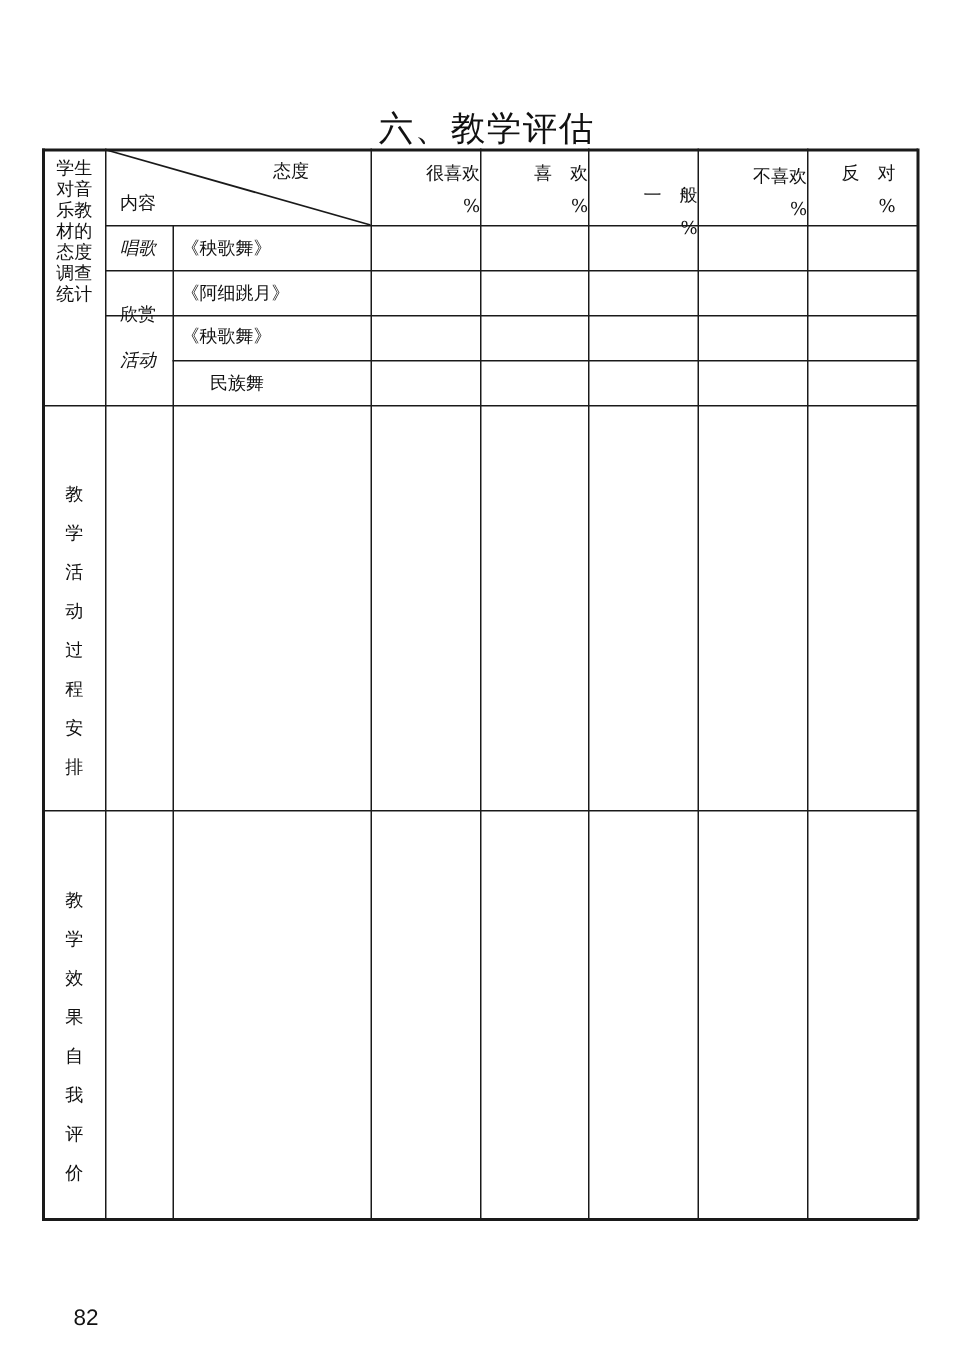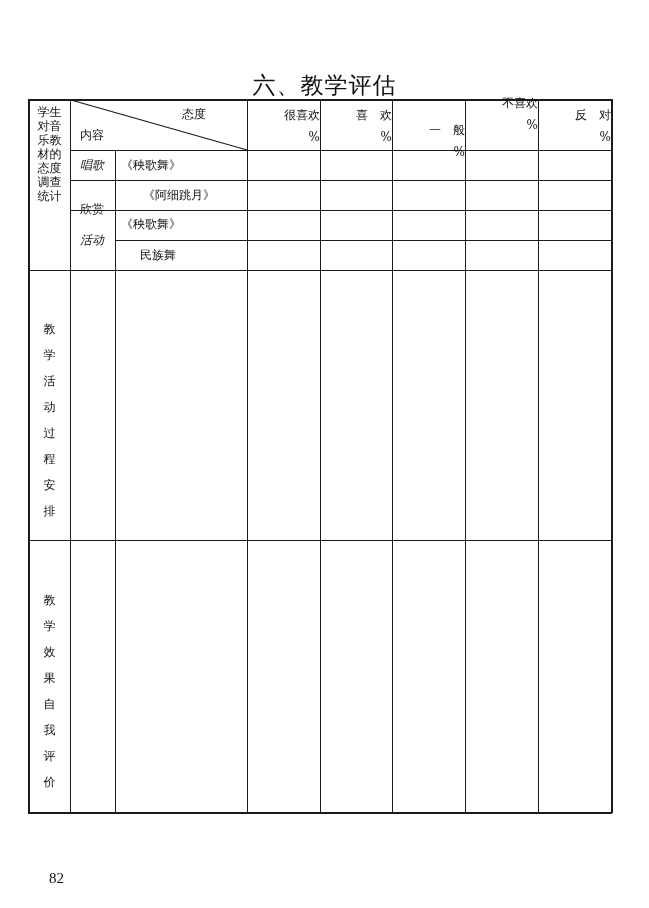--- a/index.html
+++ b/index.html
@@ -7,21 +7,21 @@
          font-family: "DejaVu Serif", "Liberation Serif", serif; color:#111; }
   .title { position:absolute; left:0; width:649px; top:38px; text-align:center;
            font-size:23px; letter-spacing:1px;margin-top:32px; }
   .grid { position:absolute; left:0; top:0; width:649px; height:908px; }
   .line-h { position:absolute; height:0; border-top:1.5px solid #1a1a1a; }
   .line-v { position:absolute; width:0; border-left:1.5px solid #1a1a1a; }
   .bold { border-width:2px !important; }
   .txt { position:absolute; font-size:12px; line-height:1; white-space:nowrap; }
   .hdr { position:absolute; font-size:12px; text-align:right; line-height:1; }
   .vert { position:absolute; font-size:12px; display:flex; flex-direction:column; align-items:center; }
-  .pageno { position:absolute; left:49px; top:870px; font-size:15px; font-family:Liberation Serif, serif; }
+  .pageno { position:absolute; left:49px; top:870px; font-size:15px; font-family:Liberation Sans, sans-serif; }
   svg.diag { position:absolute; left:0; top:0; }
 </style>
 </head>
 <body>
 
 <div class="title">六、教学评估</div>
 
 <div class="grid">
 
   <div class="line-h bold" style="left:28px; width:584px; top:99px;"></div>
@@ -66,34 +66,34 @@
   <div style="margin-top:10px;">%</div>
 </div>
 <div class="hdr" style="left:321px; width:71px; top:109px;">
   <div>喜　欢</div>
   <div style="margin-top:10px;">%</div>
 </div>
 <div class="hdr" style="left:393px; width:72px; top:124px;">
   <div>一　般</div>
   <div style="margin-top:10px;">%</div>
 </div>
-<div class="hdr" style="left:466px; width:72px; top:97px;">
+<div class="hdr" style="left:466px; width:72px; top:111px;">
   <div>不喜欢</div>
   <div style="margin-top:10px;">%</div>
 </div>
-<div class="hdr" style="left:539px; width:72px; top:109px;">
+<div class="hdr" style="left:525px; width:72px; top:109px;">
   <div>反　对</div>
   <div style="margin-top:10px;">%</div>
 </div>
 
 <div class="txt" style="left:80px; top:159px;font-style:italic;">唱歌</div>
 <div class="txt" style="left:121px; top:159px;">《秧歌舞》</div>
 
 <div class="txt" style="left:80px; top:203px;">欣赏</div>
-<div class="txt" style="left:121px; top:189px;margin-left:22px;">《阿细跳月》</div>
+<div class="txt" style="left:121px; top:189px;">《阿细跳月》</div>
 
 <div class="txt" style="left:80px; top:234px;font-style:italic;">活动</div>
 <div class="txt" style="left:121px; top:218px;">《秧歌舞》</div>
 <div class="txt" style="left:140px; top:249px;">民族舞</div>
 
 <div class="vert" style="left:29px; top:321px; width:41px; gap:9px;">
   <span>教</span>
   <span>学</span>
   <span>活</span>
   <span>动</span>

